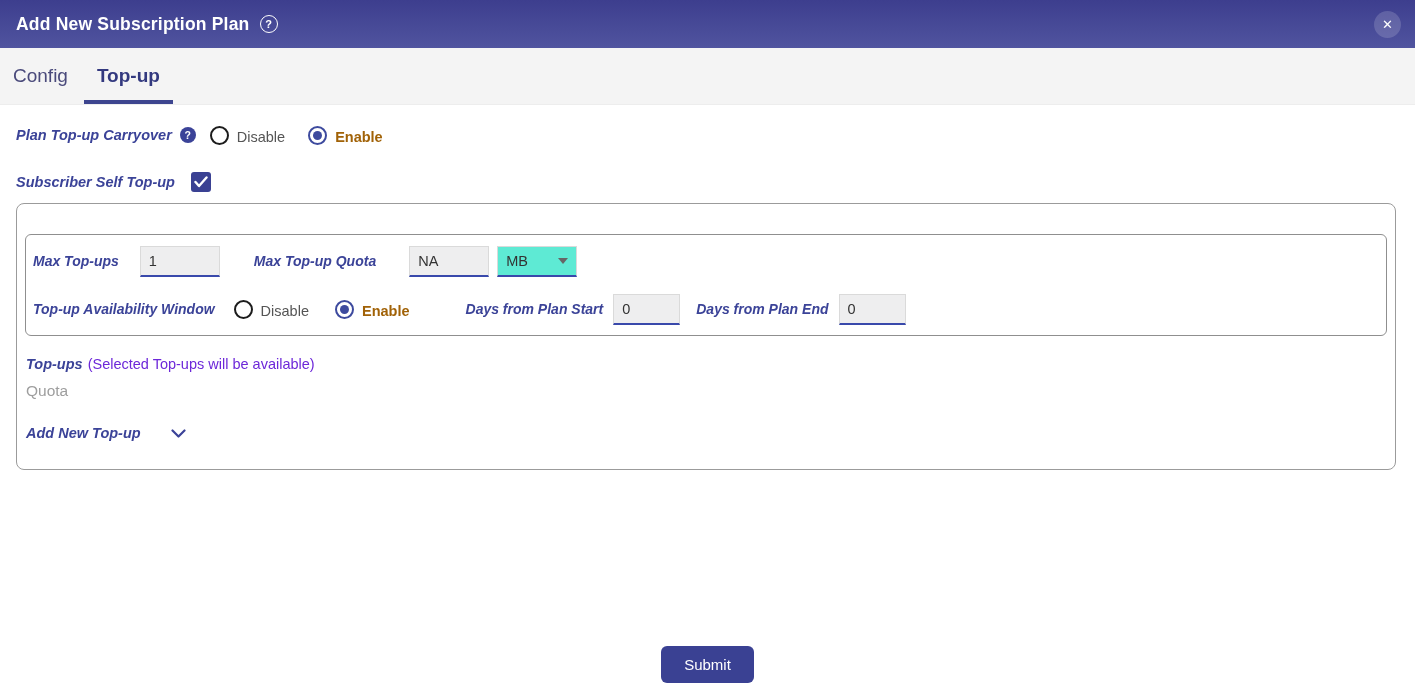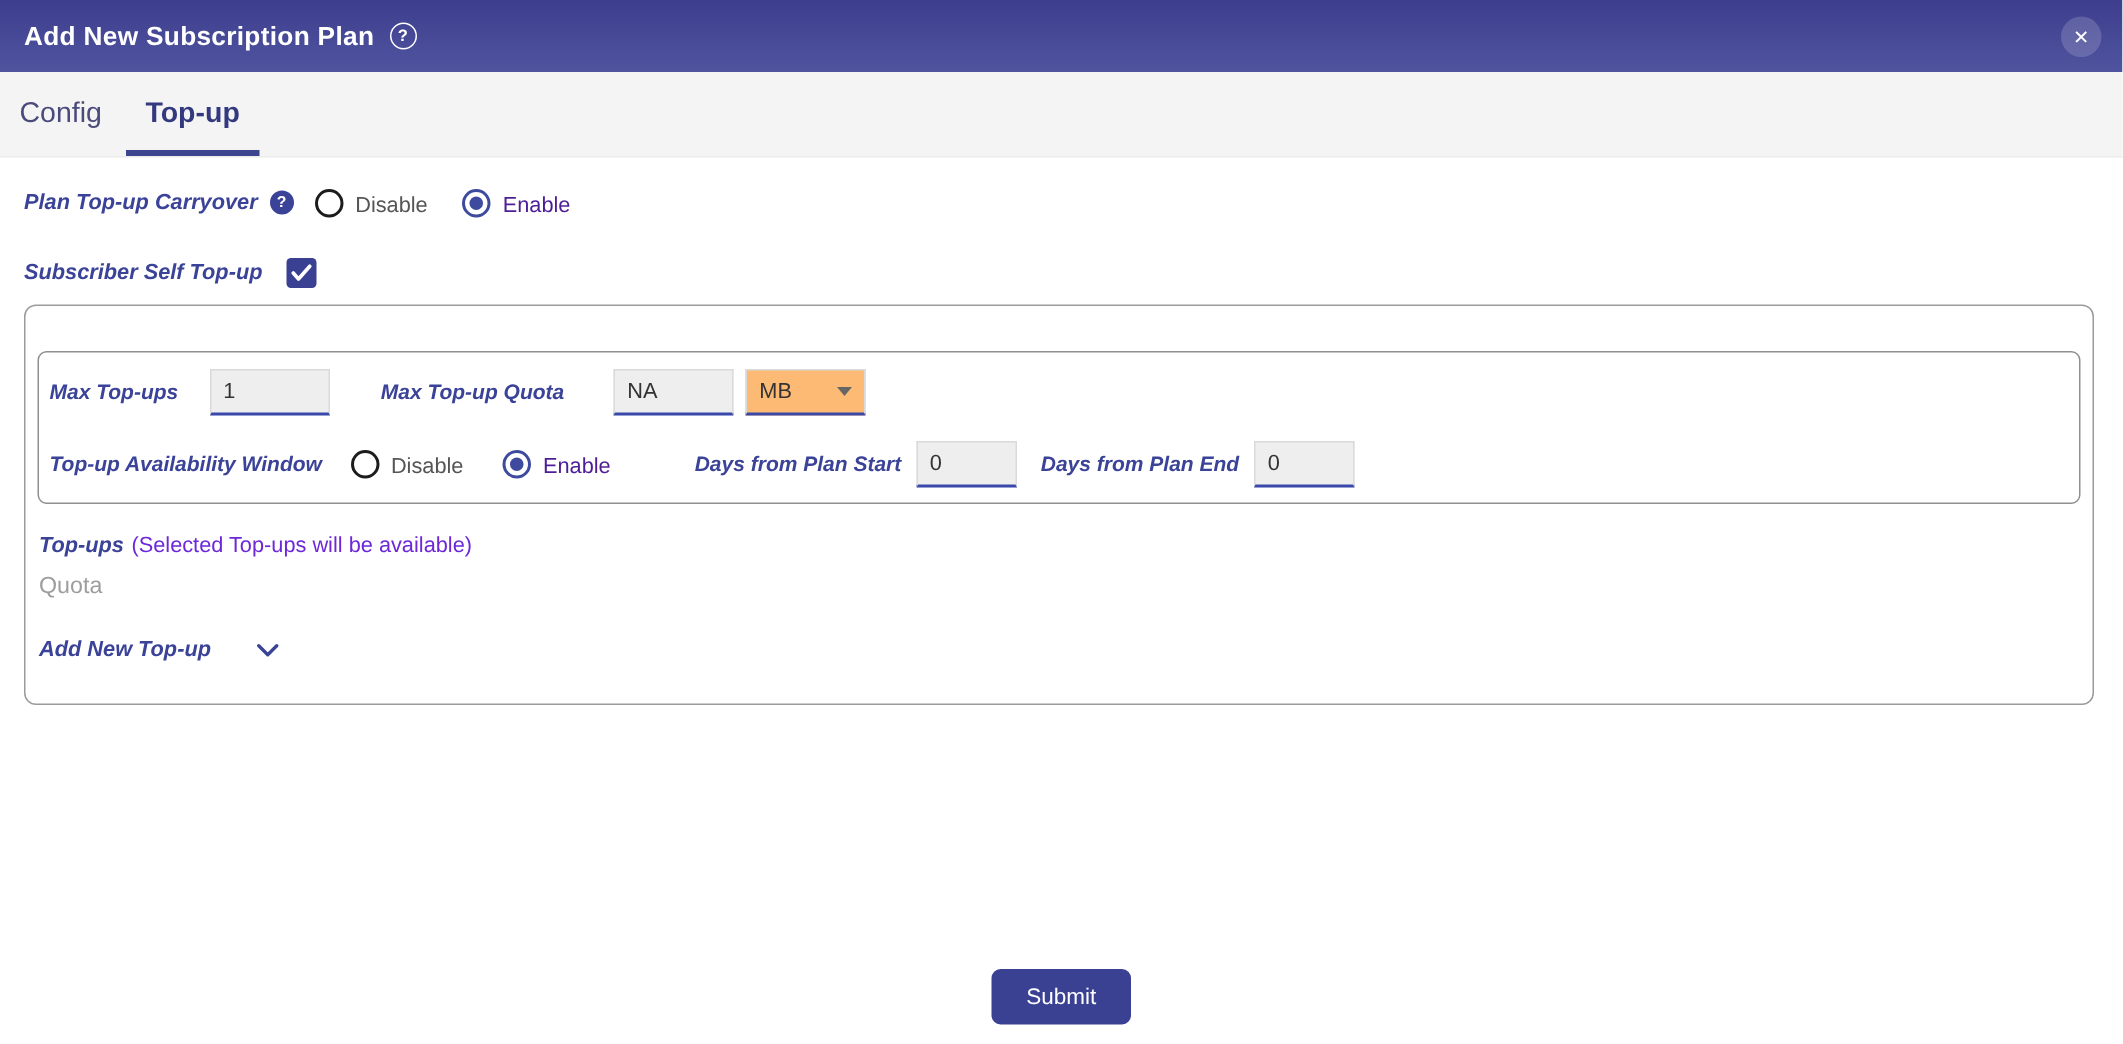--- a/index.html
+++ b/index.html
@@ -27,39 +27,39 @@
 
   .row-carryover { margin:17px 0 0 16px; height:26px; }
   .help-dot { width:16px; height:16px; border-radius:50%; background:#3b4398; color:#fff; font-size:10.5px; font-weight:700;
               display:flex; align-items:center; justify-content:center; margin-left:8px; cursor:pointer; }
 
   .radio { display:flex; align-items:flex-end; cursor:pointer; }
   .rb { width:19px; height:19px; border-radius:50%; border:2px solid #1c1c1c; position:relative; flex:0 0 auto; }
   .radio.on .rb { border-color:#3d4a9e; }
   .radio.on .rb::after { content:""; position:absolute; left:3px; top:3px; right:3px; bottom:3px; border-radius:50%; background:#3d4a9e; }
   .rb-txt { margin-left:8px; font-size:14.5px; color:#555; }
-  .radio.on .rb-txt { color:#4c1d95; }
+  .radio.on .rb-txt { color:#a16207;font-weight:bold; }
 
   .row-selftopup { margin:23px 0 0 16px; height:22px; }
   .chk { width:20px; height:20px; margin-left:16px; background:#3a4193; border-radius:3px;
          display:flex; align-items:center; justify-content:center; cursor:pointer; }
 
   
   .panel { margin:10px 19px 0 16px; border:1px solid #9b9b9b; border-radius:8px; padding:14px 8px 26px 8px; }
   .panel-title-row { display:flex; align-items:center; margin-left:4px; height:22px; }
   .chev { margin-left:32px; display:flex; align-items:center; cursor:pointer; }
 
   .inner { border:1px solid #8f8f8f; border-radius:6px; margin-top:16px; padding:8px 8px 8px 7px; }
   .inner-row { display:flex; align-items:center; height:36px; }
   .inner-row + .inner-row { margin-top:12px; }
 
   .inp { height:31px; background:#eeeeef; border:1px solid #dadada; border-bottom:2px solid #3949ab;
          padding:0 8px; font-size:14.5px; color:#333; font-family:"Liberation Sans", sans-serif; outline:none; }
   .w80 { width:80px; } .w67 { width:67px; }
-  .sel { height:31px; width:80px; background:#fdba74; border:1px solid #dadada; border-bottom:2px solid #3949ab;
+  .sel { height:31px; width:80px; background:#5eead4; border:1px solid #dadada; border-bottom:2px solid #3949ab;
          display:flex; align-items:center; padding:0 8px; font-size:14.5px; color:#333; cursor:pointer; }
   .caret { margin-left:auto; width:0; height:0; border-left:5px solid transparent; border-right:5px solid transparent; border-top:6px solid #666; }
 
   .row-topups { margin:20px 0 0 1px; font-size:14.5px; }
   .hint { color:#6d28d9; font-weight:400; margin-left:5px; font-size:14.5px; }
   .none-val { margin:10px 0 0 1px; font-size:15.5px; color:#9e9e9e; }
   .row-addnew { margin:23px 0 0 1px; display:flex; align-items:center; height:20px; }
 
   
   .submit-row { margin-top:176px; display:flex; justify-content:center; }

